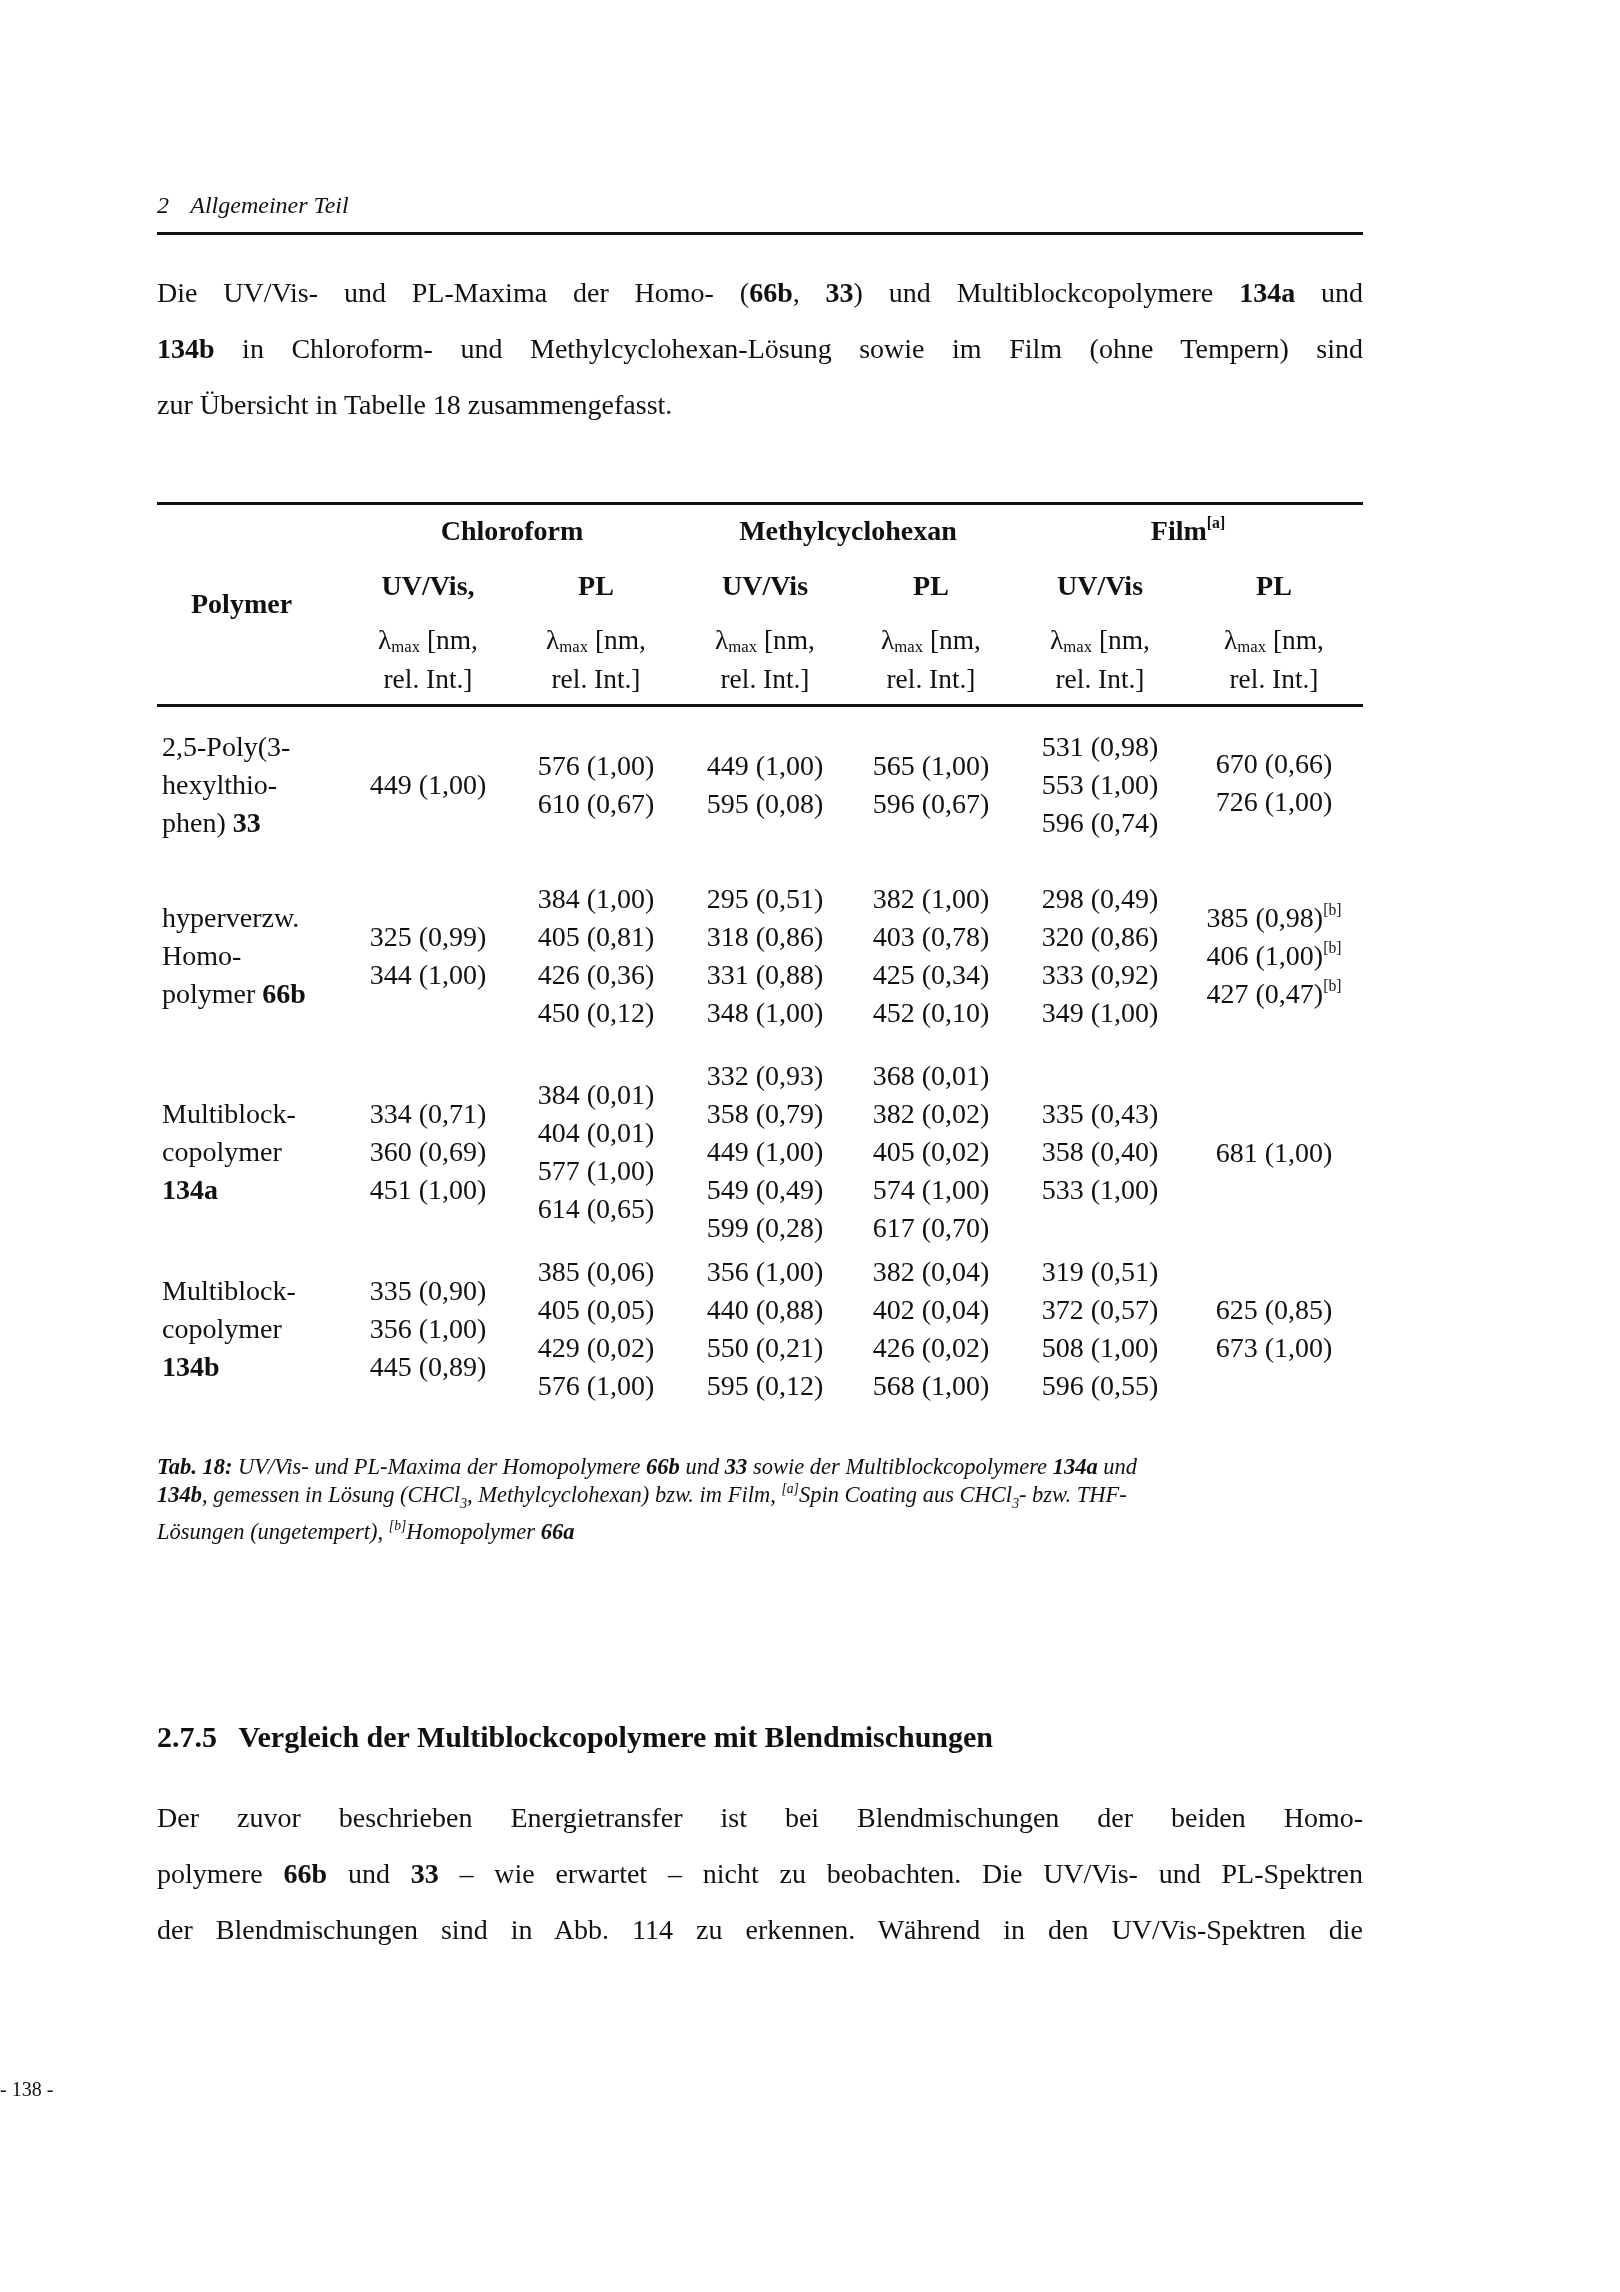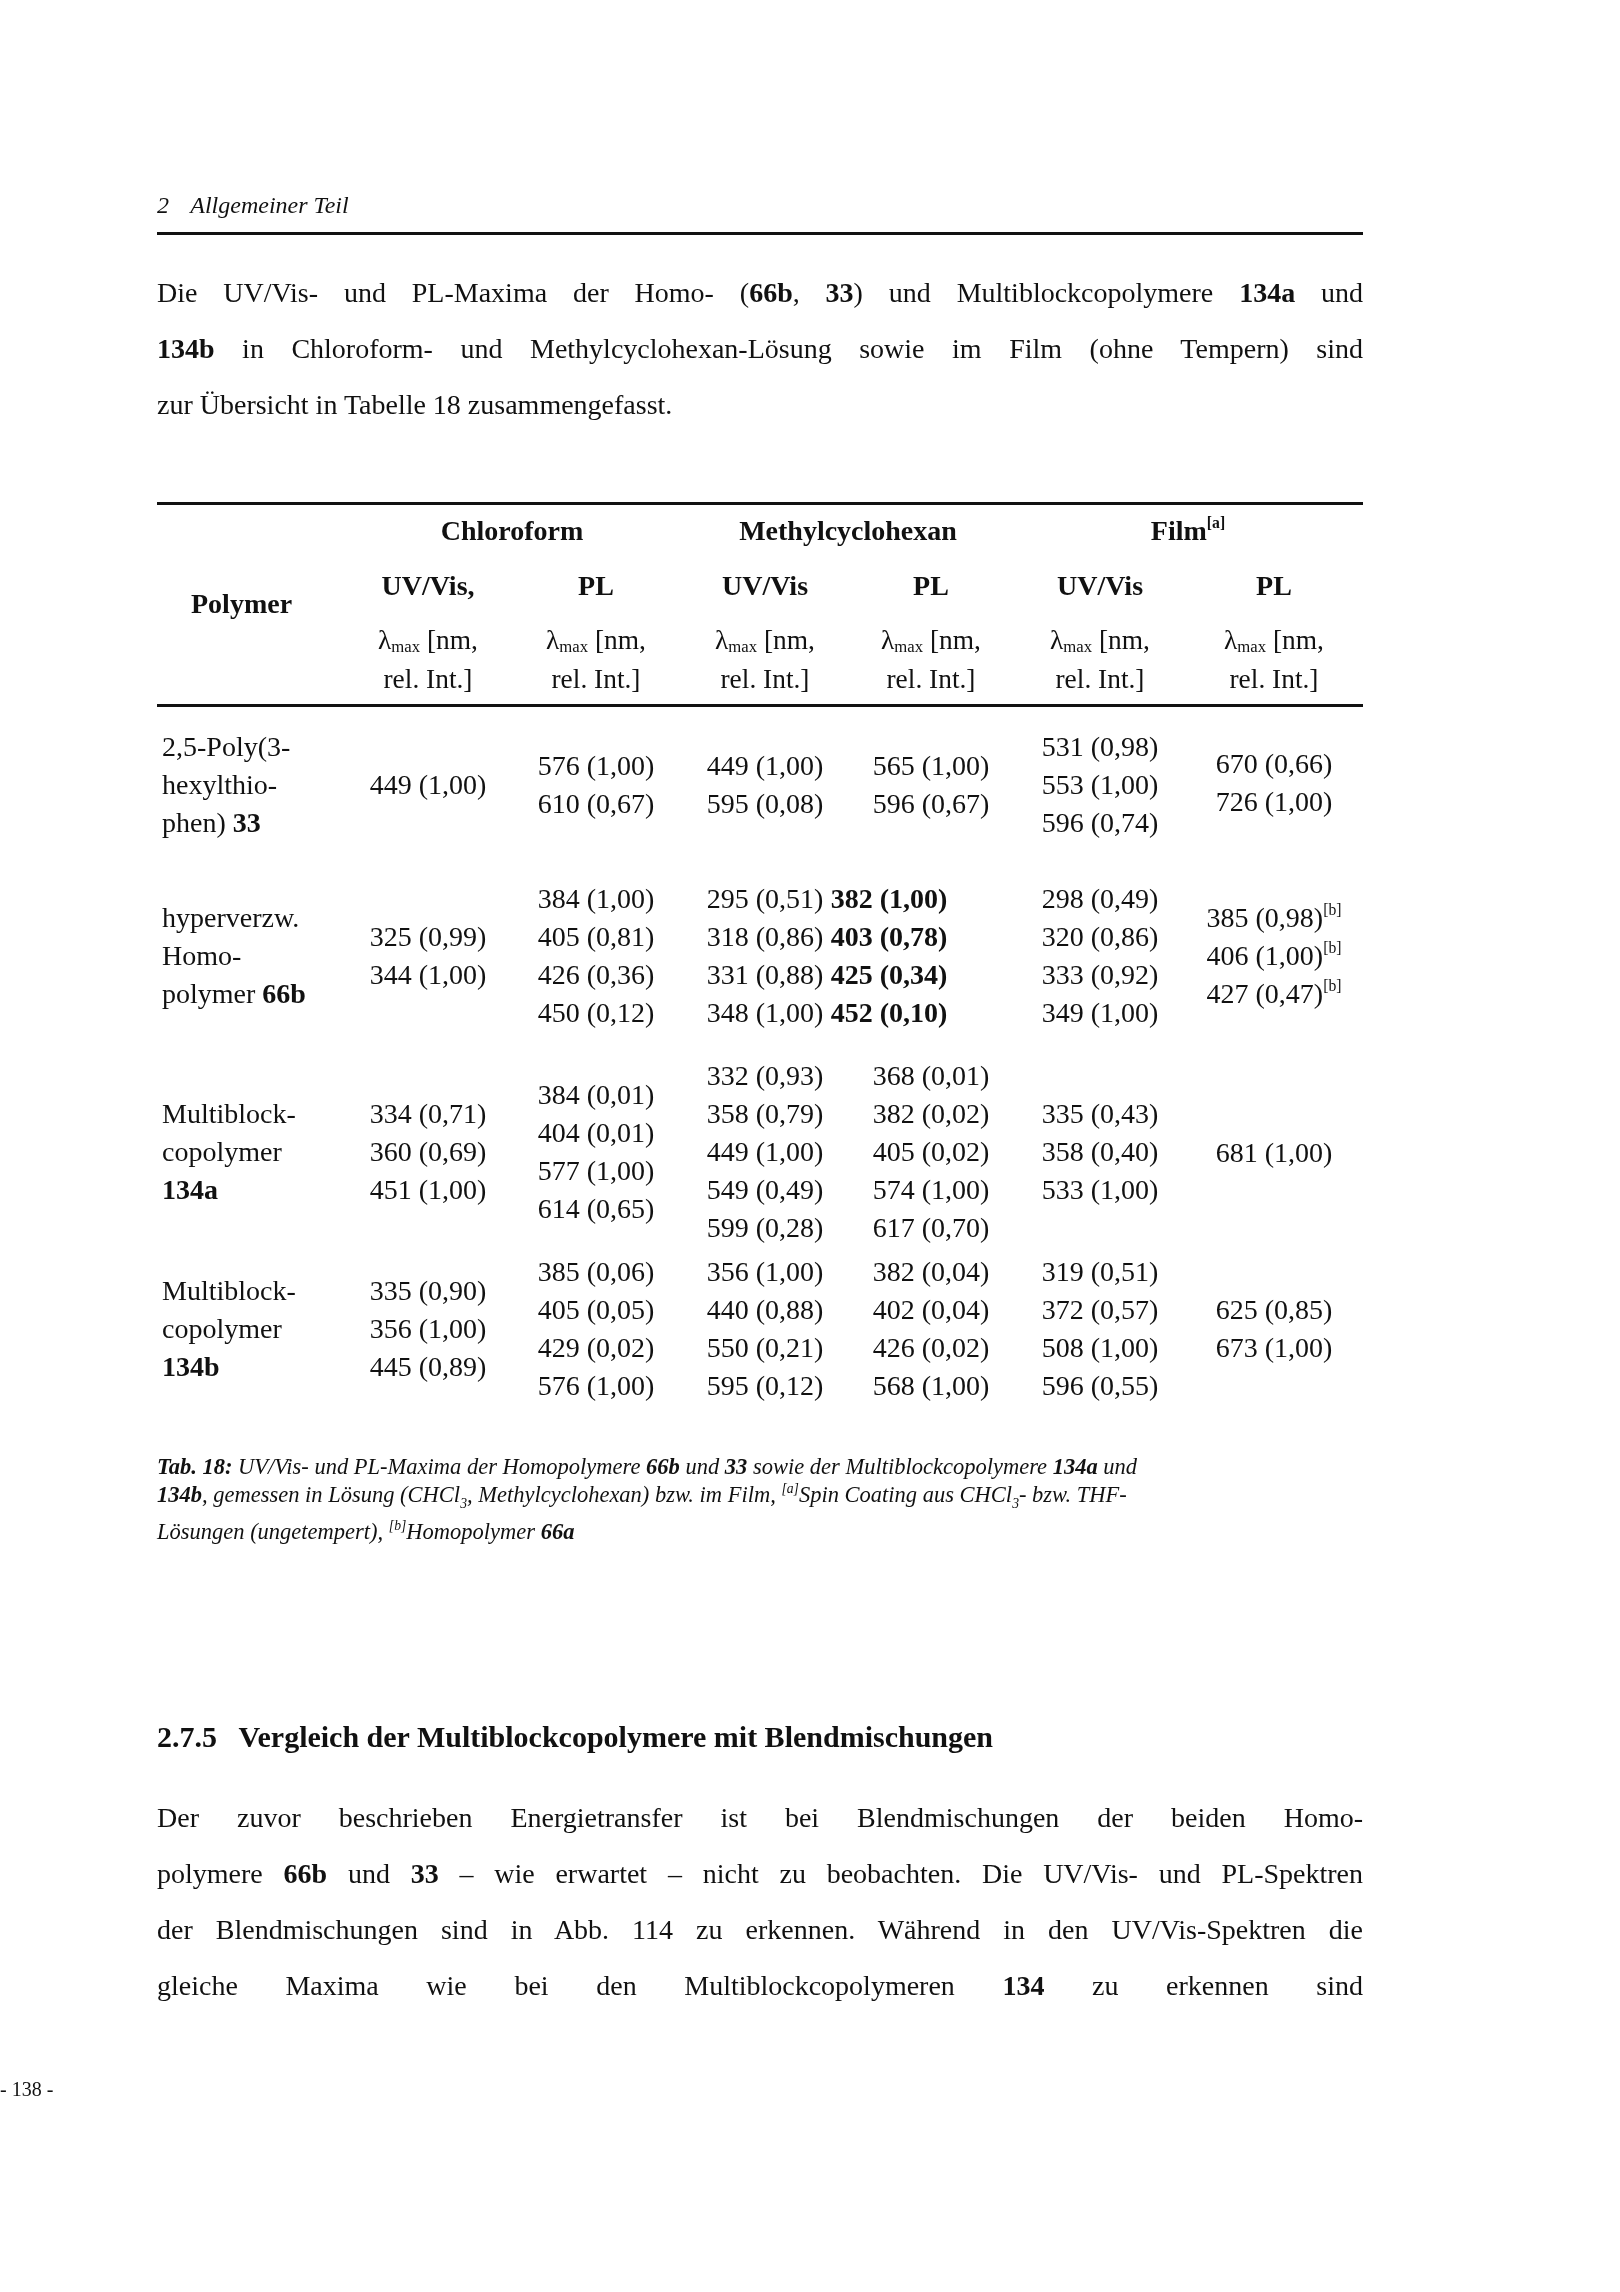--- a/index.html
+++ b/index.html
@@ -133,21 +133,21 @@
         <div>405 (0,81)</div>
         <div>426 (0,36)</div>
         <div>450 (0,12)</div>
       </div>
       <div class="cell c" style="left: 765px; top: 880px;">
         <div>295 (0,51)</div>
         <div>318 (0,86)</div>
         <div>331 (0,88)</div>
         <div>348 (1,00)</div>
       </div>
-      <div class="cell c" style="left: 889px; top: 880px; font-weight: bold;">
+      <div class="cell c" style="left: 931px; top: 880px;">
         <div>382 (1,00)</div>
         <div>403 (0,78)</div>
         <div>425 (0,34)</div>
         <div>452 (0,10)</div>
       </div>
       <div class="cell c" style="left: 1100px; top: 880px;">
         <div>298 (0,49)</div>
         <div>320 (0,86)</div>
         <div>333 (0,92)</div>
         <div>349 (1,00)</div>
@@ -245,17 +245,16 @@
 </div>
 
 <div class="abs h3">
   <span class="num">2.7.5</span><span>Vergleich der Multiblockcopolymere mit Blendmischungen</span>
 </div>
 
 <div class="abs para" style="top:1790px;" id="section-para">
     <span class="line just">Der zuvor beschrieben Energietransfer ist bei Blendmischungen der beiden Homo-</span>
     <span class="line just">polymere <b>66b</b> und <b>33</b> – wie erwartet – nicht zu beobachten. Die UV/Vis- und PL-Spektren</span>
     <span class="line just">der Blendmischungen sind in Abb. 114 zu erkennen. Während in den UV/Vis-Spektren die</span>
-    <span class="line just">gleiche Maxima wie bei den Multiblockcopolymeren <b>134</b> zu erkennen sind</span>
   </div>
 
 <div class="abs pageno">- 138 -</div>
 
 
 </body></html>

